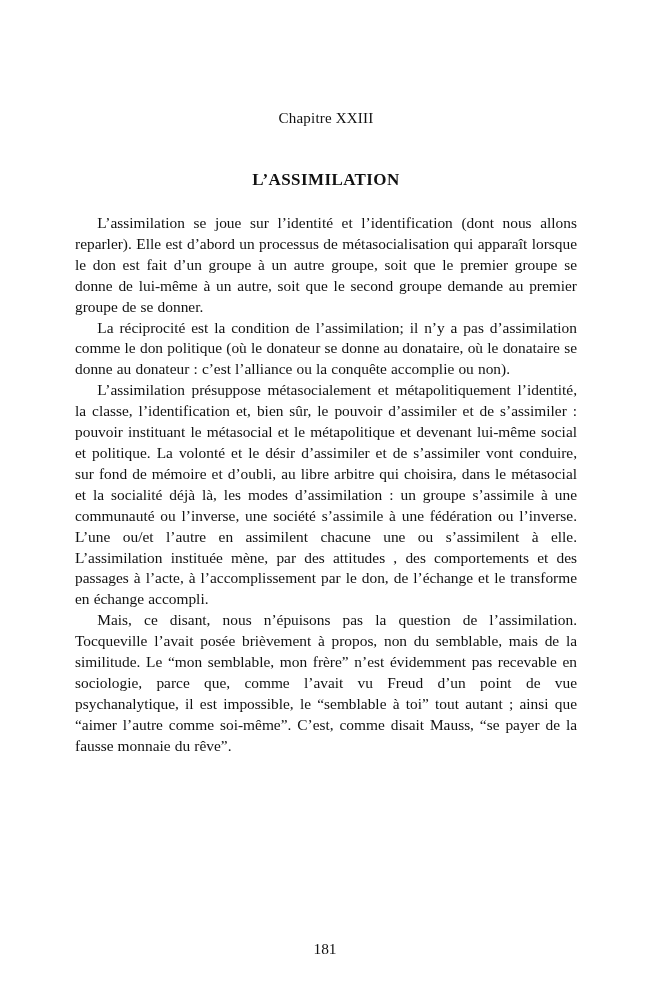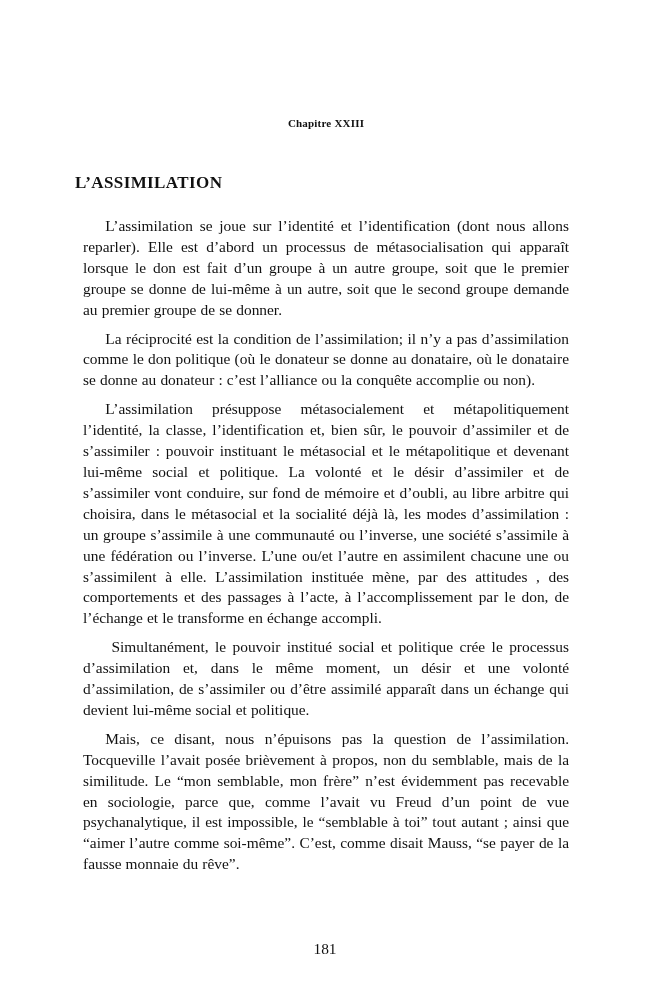--- a/index.html
+++ b/index.html
@@ -26,45 +26,45 @@
   }
 
   .content {
     position: absolute;
     left: 75px;
     top: 0;
     width: 502px;
   }
 
   .chapter-heading {
-    margin: 16px;
+    margin: 8px;
     padding-top: 101px;
     text-align: center;
-    font-size: 11px;
-    font-weight: bold;
+    font-size: 15px;
+    font-weight: normal;
     letter-spacing: 0.2px;
     line-height: 1.25;
   }
 
   .doc-title {
-    margin: 0;
+    margin: 16px;
     padding-top: 25px;
-    text-align: left;
+    text-align: center;
     font-size: 17px;
     font-weight: bold;
     letter-spacing: 0.4px;
     line-height: 1.25;
   }
 
   .body-text {
     margin-top: 23px;
   }
 
   .body-text p {
-    margin: 8px;
+    margin: 0;
     font-size: 15.4px;
     line-height: 20.9px;
     text-align: justify;
     text-indent: 1.45em;
     hyphens: none;
     -webkit-hyphens: none;
     word-spacing: 0.02em;
   }
 
   .body-text p.indent-wide {
@@ -89,21 +89,20 @@
   <div class="content">
 
     <h2 class="chapter-heading">Chapitre XXIII</h2>
 
     <h1 class="doc-title">L’ASSIMILATION</h1>
 
     <div class="body-text">
       <p>L’assimilation se joue sur l’identité et l’identification (dont nous allons reparler). Elle est d’abord un processus de métasocialisation qui apparaît lorsque le don est fait d’un groupe à un autre groupe, soit que le premier groupe se donne de lui-même à un autre, soit que le second groupe demande au premier groupe de se donner.</p>
       <p>La réciprocité est la condition de l’assimilation; il n’y a pas d’assimilation comme le don politique (où le donateur se donne au donataire, où le donataire se donne au donateur : c’est l’alliance ou la conquête accomplie ou non).</p>
       <p>L’assimilation présuppose métasocialement et métapolitiquement l’identité, la classe, l’identification et, bien sûr, le pouvoir d’assimiler et de s’assimiler :  pouvoir instituant le métasocial et le métapolitique et devenant lui-même social et politique. La volonté et le désir d’assimiler et de s’assimiler vont conduire, sur fond de mémoire et d’oubli, au libre arbitre qui choisira, dans le métasocial et la socialité déjà là, les modes d’assimilation : un groupe s’assimile à une communauté ou l’inverse, une société s’assimile à une fédération ou l’inverse. L’une ou/et l’autre en assimilent chacune une ou s’assimilent à elle. L’assimilation instituée mène, par des attitudes , des comportements et des passages à l’acte, à l’accomplissement par le don,  de l’échange et le transforme  en échange accompli.</p>
-      <p class="indent-wide">Simultanément, le pouvoir institué social et politique crée le processus d’assimilation et, dans le même moment, un désir et une volonté d’assimilation, de s’assimiler ou d’être assimilé apparaît dans un échange qui devient lui-même social et politique.</p>
       <p>Mais, ce disant, nous n’épuisons pas la question de l’assimilation. Tocqueville l’avait posée brièvement à propos, non du semblable, mais de la similitude. Le “mon semblable, mon frère” n’est évidemment pas recevable en sociologie, parce que, comme l’avait vu Freud d’un point de vue psychanalytique, il est impossible, le “semblable à toi” tout autant ; ainsi que “aimer l’autre comme soi-même”. C’est, comme disait Mauss, “se payer de la fausse monnaie du rêve”.</p>
     </div>
 
   </div>
 
   <div class="page-number">181</div>
 
 </div>
 
 </body></html>

